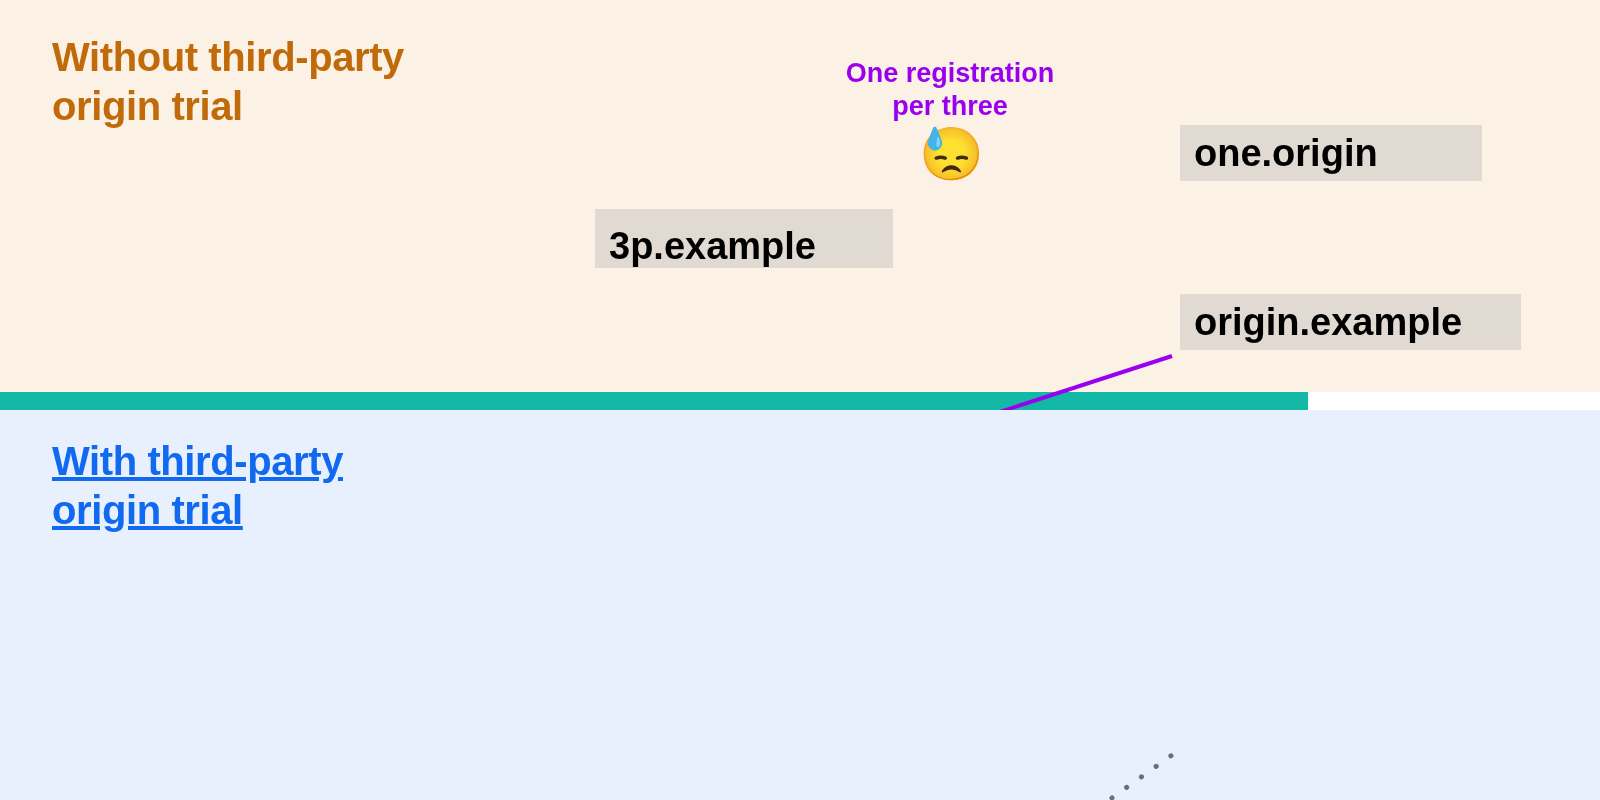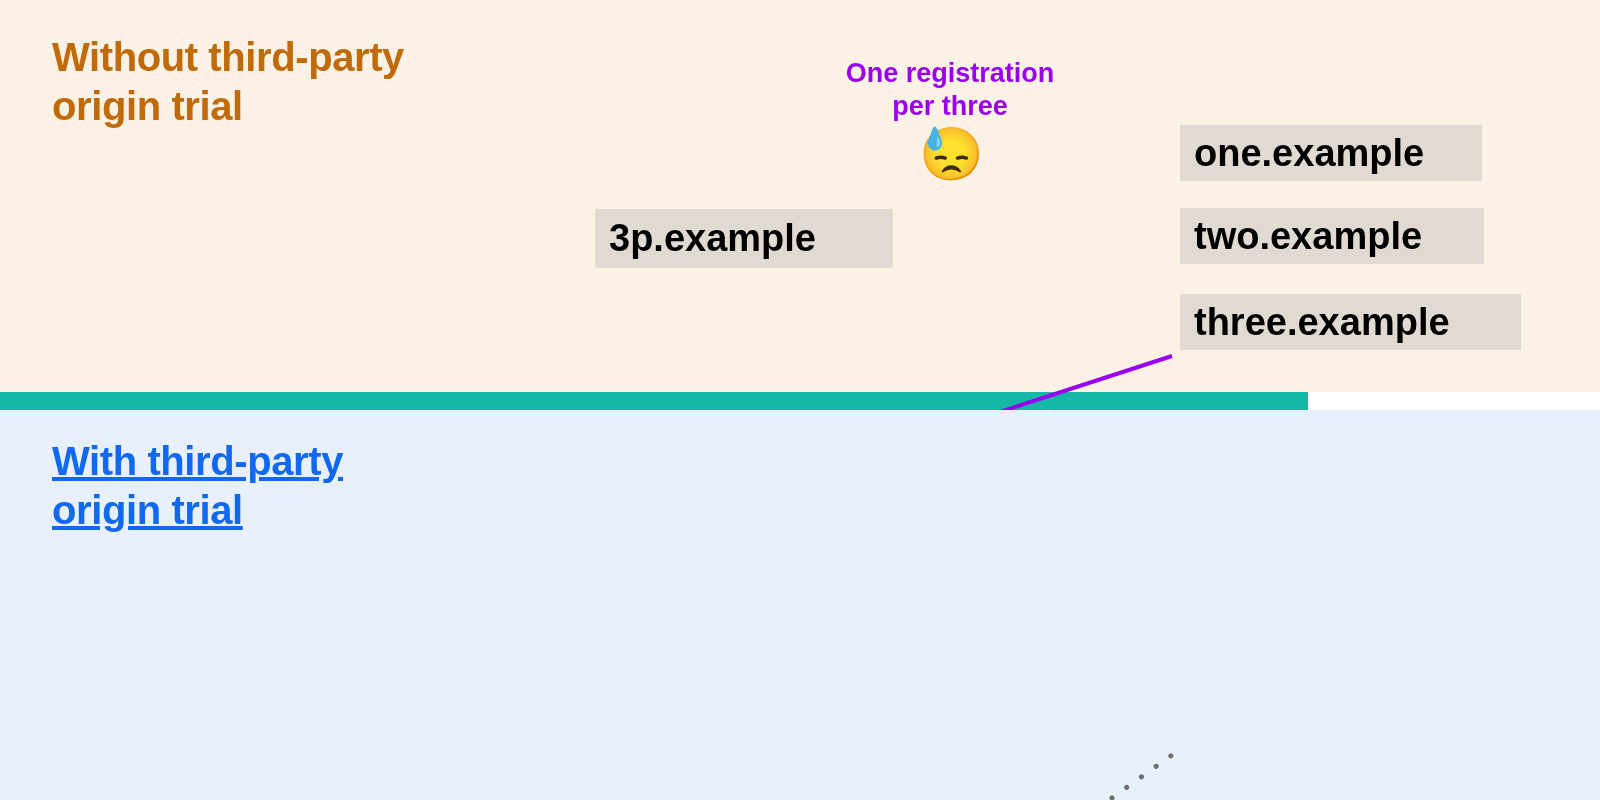--- a/index.html
+++ b/index.html
@@ -91,20 +91,21 @@
     color: #000000;
     white-space: nowrap;
     box-sizing: border-box;
   }
   .node-warm { background: #e0dad2; }
 
   
   #node-top-source {
     left: 595px; top: 209px; width: 298px; height: 59px;
     padding: 0 14px;
+    align-items: flex-end;
   }
   #node-top-one {
     left: 1180px; top: 125px; width: 302px; height: 56px;
     padding: 0 14px;
   }
   #node-top-two {
     left: 1180px; top: 208px; width: 304px; height: 56px;
     padding: 0 14px;
   }
   #node-top-three {
@@ -133,29 +134,26 @@
     <div class="annotation ann-top">One registration
 per three</div>
 
     <div class="emoji emoji-top">😓</div>
 
     <div class="node node-warm" id="node-top-source">
       <span>3p.example</span>
     </div>
 
     <div class="node node-warm" id="node-top-one">
-      <span>one.example</span>
+      <span>one.origin</span>
     </div>
 
-    <div class="node node-warm" id="node-top-two">
-      <span>two.example</span>
-    </div>
 
     <div class="node node-warm" id="node-top-three">
-      <span>three.example</span>
+      <span>origin.example</span>
     </div>
 
     <svg class="edges" viewBox="0 0 1600 392">
       <line x1="898" y1="241" x2="1172" y2="152" stroke="#9900ee" stroke-width="4"></line>
       <line x1="898" y1="243" x2="1172" y2="236" stroke="#9900ee" stroke-width="4"></line>
       <line x1="898" y1="246" x2="1172" y2="325" stroke="#9900ee" stroke-width="4"></line>
     </svg>
   </div>
 
   <div class="panel panel-bottom">

